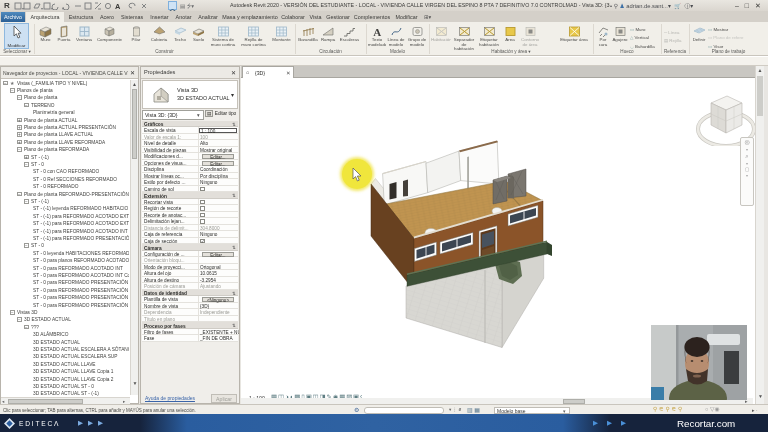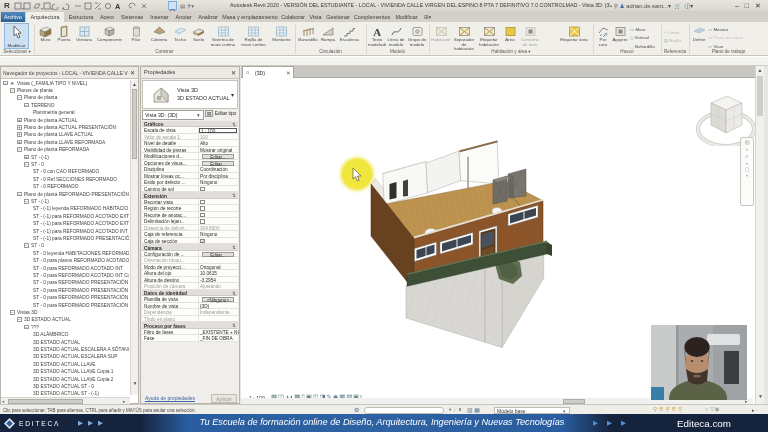--- a/index.html
+++ b/index.html
@@ -763,15 +763,14 @@
     <span class="abs" style="left:752px;top:1.5px;font-size:5px;color:#555;">▸ ·</span>
   </div>
 <div class="abs" style="left:0;top:414px;width:768px;height:18px;background:#16233c;">
     <div class="abs" style="left:140px;top:0;width:470px;height:18px;background:linear-gradient(90deg,#16233c 0%,#2a5d9f 10%,#2f62a2 50%,#2a5d9f 90%,#16233c 100%);"></div>
     <svg class="abs" style="left:4px;top:3.5px;" width="11" height="11" viewBox="0 0 12 12">
       <polygon points="6,0 12,6 6,12 0,6" fill="#dce6f0"></polygon>
       <polygon points="6,2.5 9.5,6 6,9.5 2.5,6" fill="#2a5d9f"></polygon>
     </svg>
     <span class="abs" style="left:19px;top:5.5px;font-size:6.6px;color:#fff;letter-spacing:1.8px;">EDITECΛ</span>
     <span class="abs" style="left:78px;top:5px;font-size:6.5px;color:#7aaae0;letter-spacing:5px;">▶▶▶</span>
-    <span class="abs" style="left:178px;top:3.2px;width:408px;font-size:9.2px;font-style:italic;color:#fff;text-align:center;">Tu Escuela de formación online de Diseño, Arquitectura, Ingeniería y Nuevas Tecnologías</span>
     <span class="abs" style="left:593px;top:5px;font-size:6.5px;color:#4a90d8;letter-spacing:9px;">▶▶▶</span>
-    <span class="abs" style="left:677px;top:3.5px;font-size:9.8px;color:#fff;">Editeca.com</span>
+    <span class="abs" style="left:677px;top:3.5px;font-size:9.8px;color:#fff;">Recortar.com</span>
   </div>
 </body></html>

